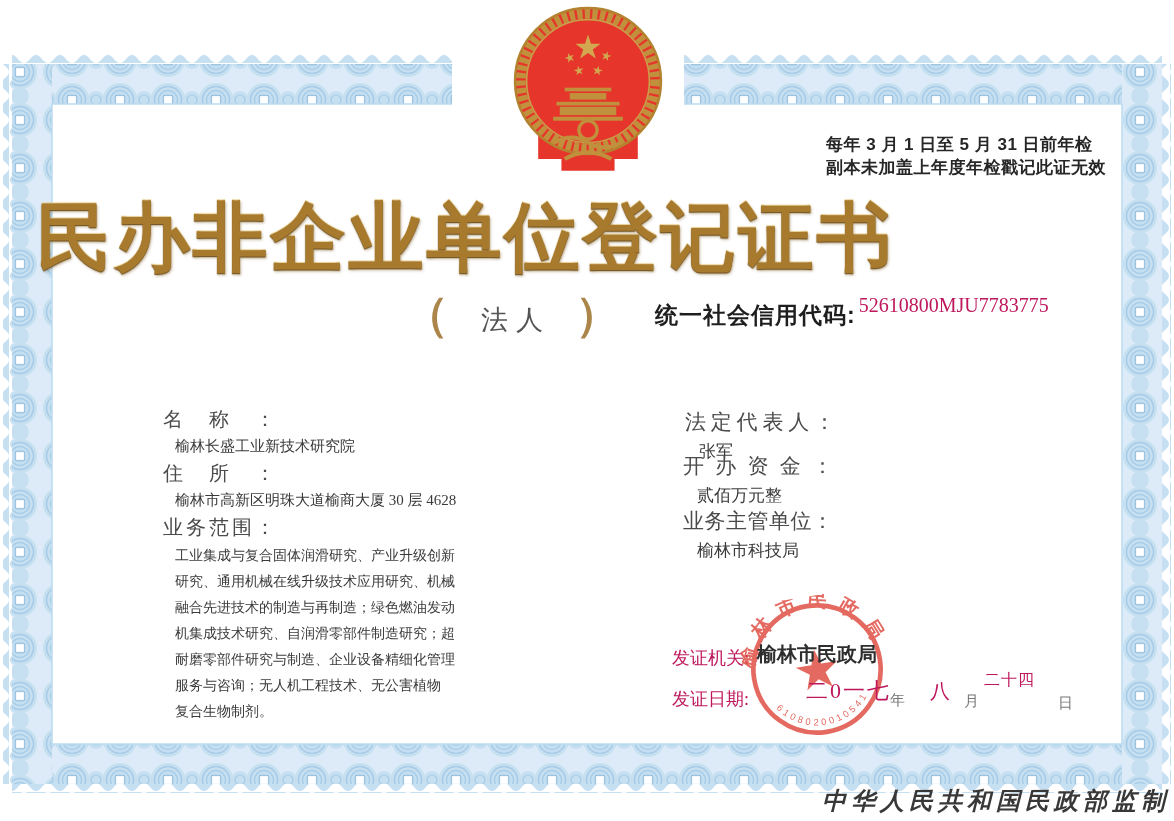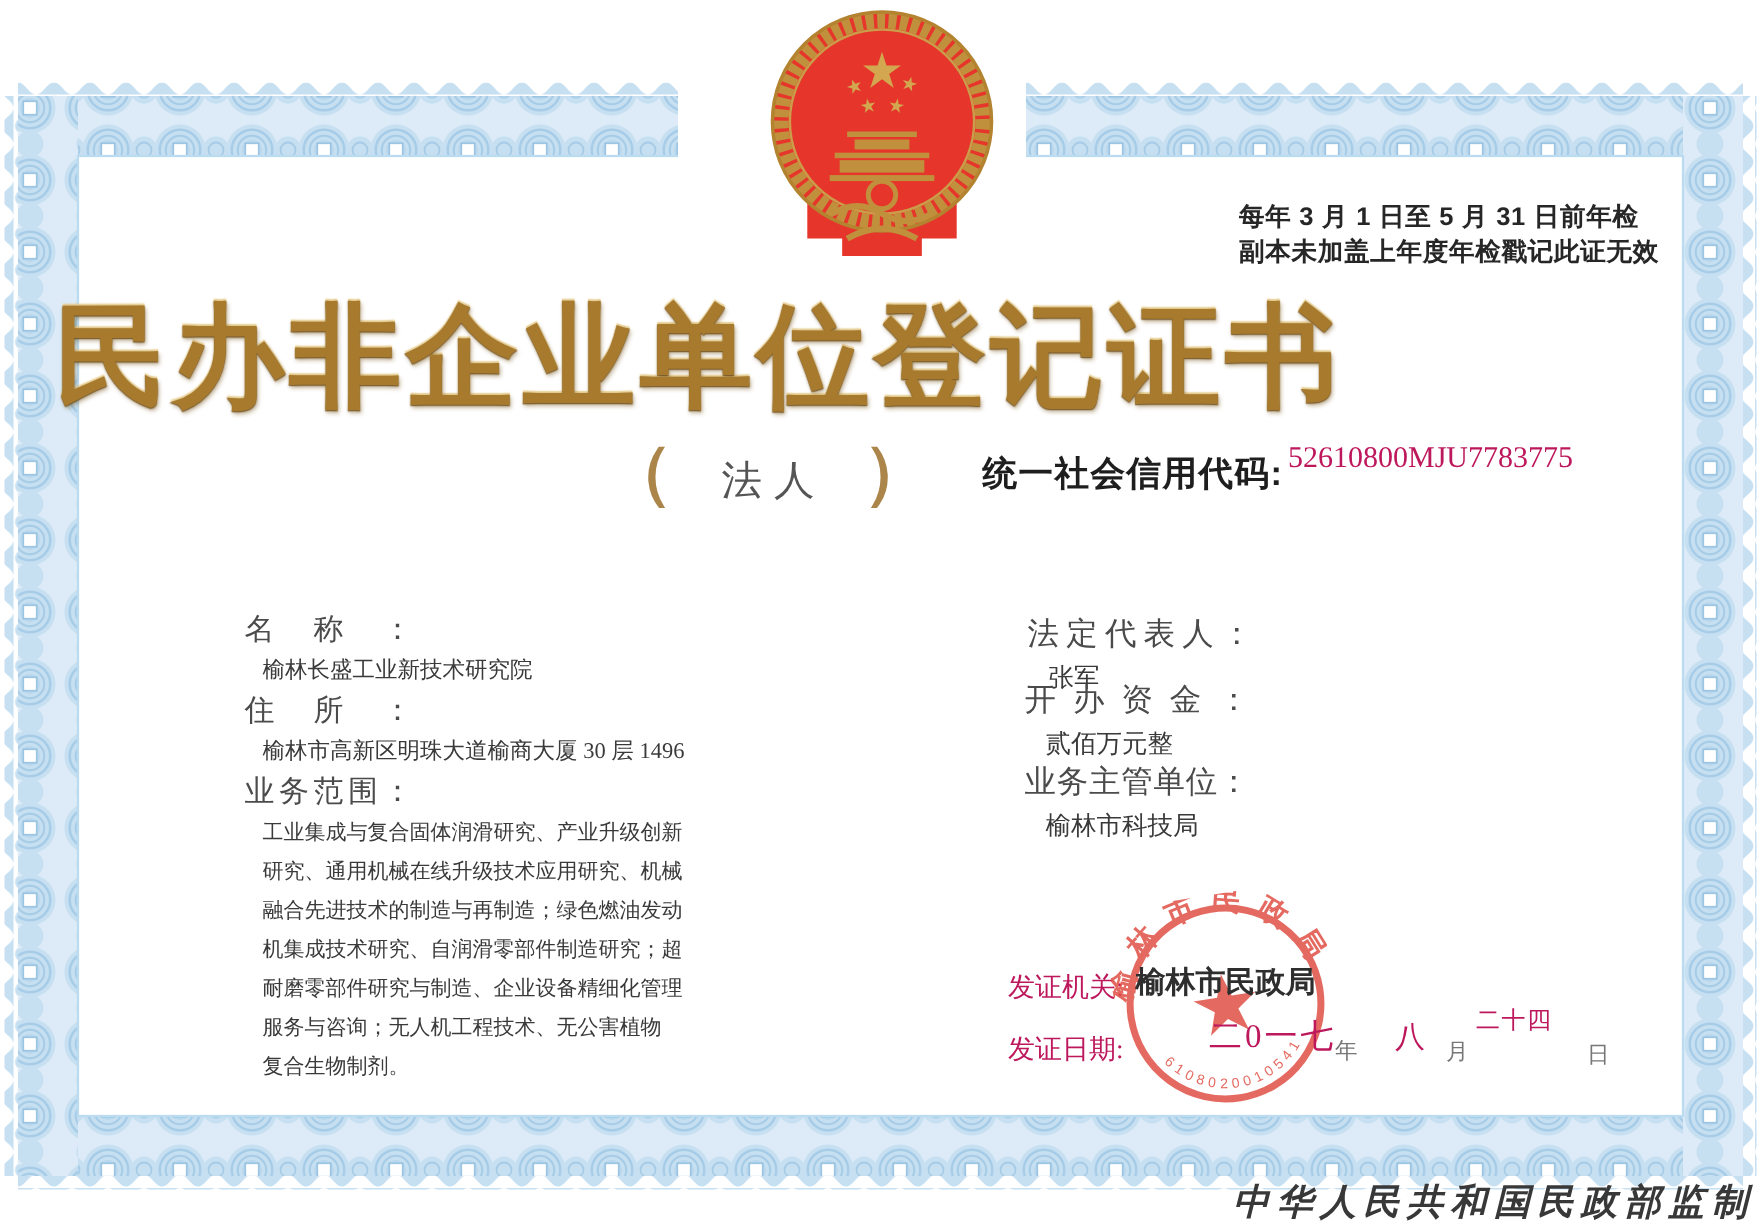--- a/index.html
+++ b/index.html
@@ -154,21 +154,21 @@
     <span class="cclabel">统一社会信用代码:</span>
     <span class="ccval">52610800MJU7783775</span>
   </div>
 
   <div class="frow row-name">
     <span class="flabel l">名称：</span>
     <span class="fvalue l">榆林长盛工业新技术研究院</span>
   </div>
   <div class="frow row-addr">
     <span class="flabel l">住所：</span>
-    <span class="fvalue l">榆林市高新区明珠大道榆商大厦 30 层 1496</span>
+    <span class="fvalue l">榆林市高新区明珠大道榆商大厦 30 层 4628</span>
   </div>
   <div class="frow row-scope">
     <span class="flabel l">业务范围：</span>
     <span class="scope-text">工业集成与复合固体润滑研究、产业升级创新
 研究、通用机械在线升级技术应用研究、机械
 融合先进技术的制造与再制造；绿色燃油发动
 机集成技术研究、自润滑零部件制造研究；超
 耐磨零部件研究与制造、企业设备精细化管理
 服务与咨询；无人机工程技术、无公害植物
 复合生物制剂。</span>

